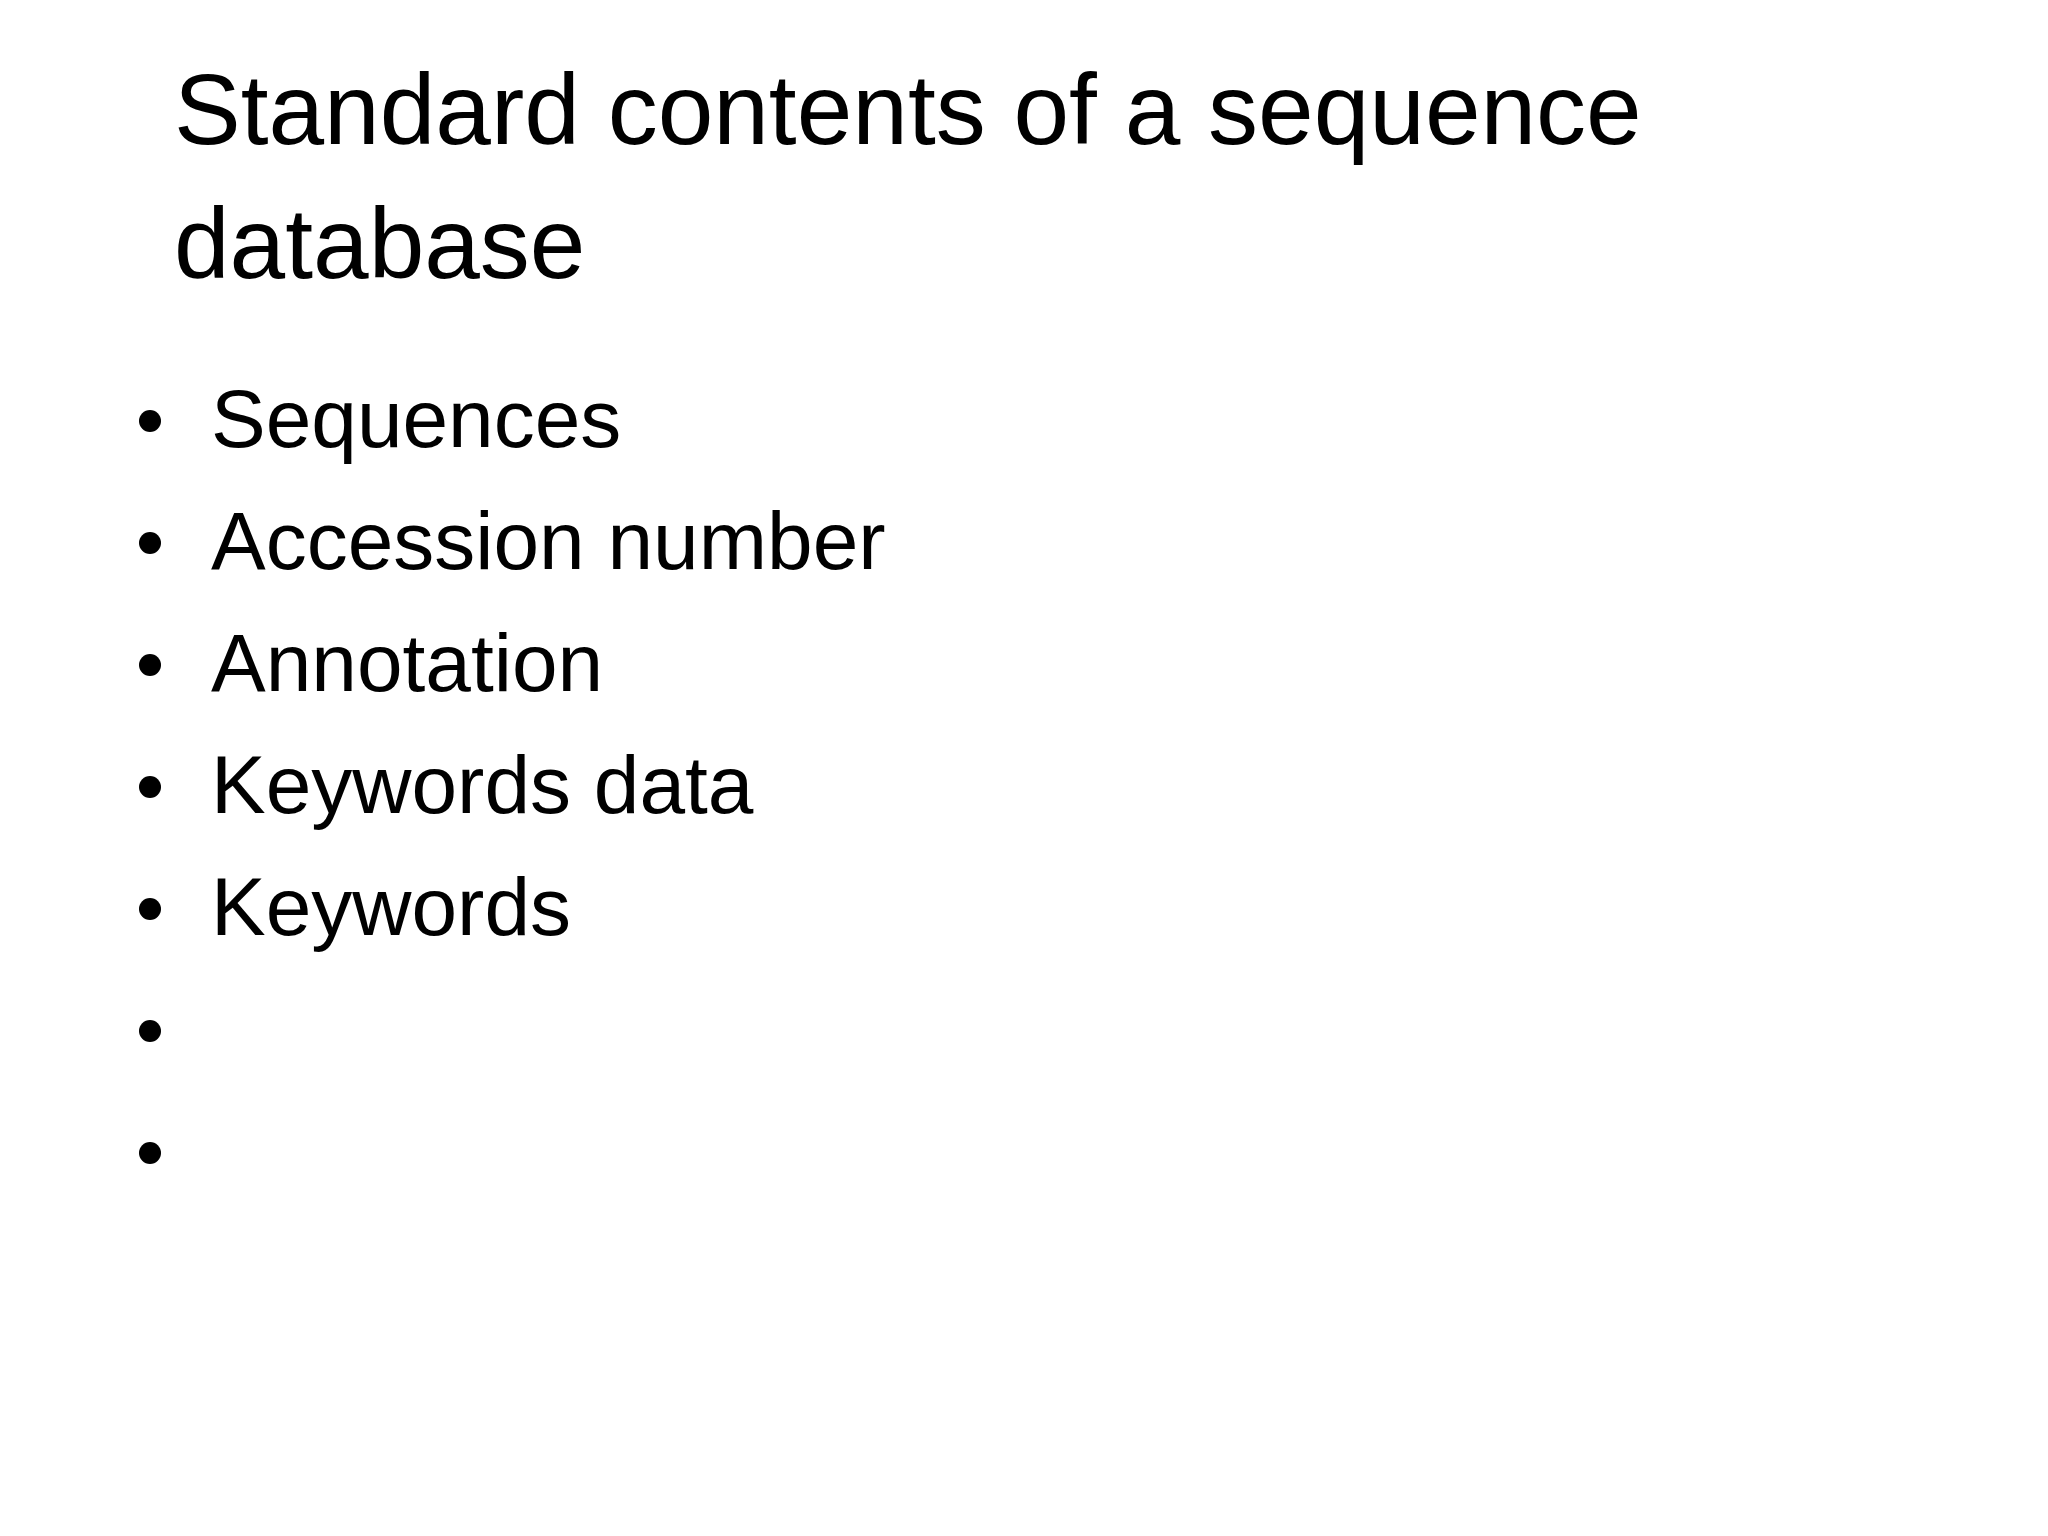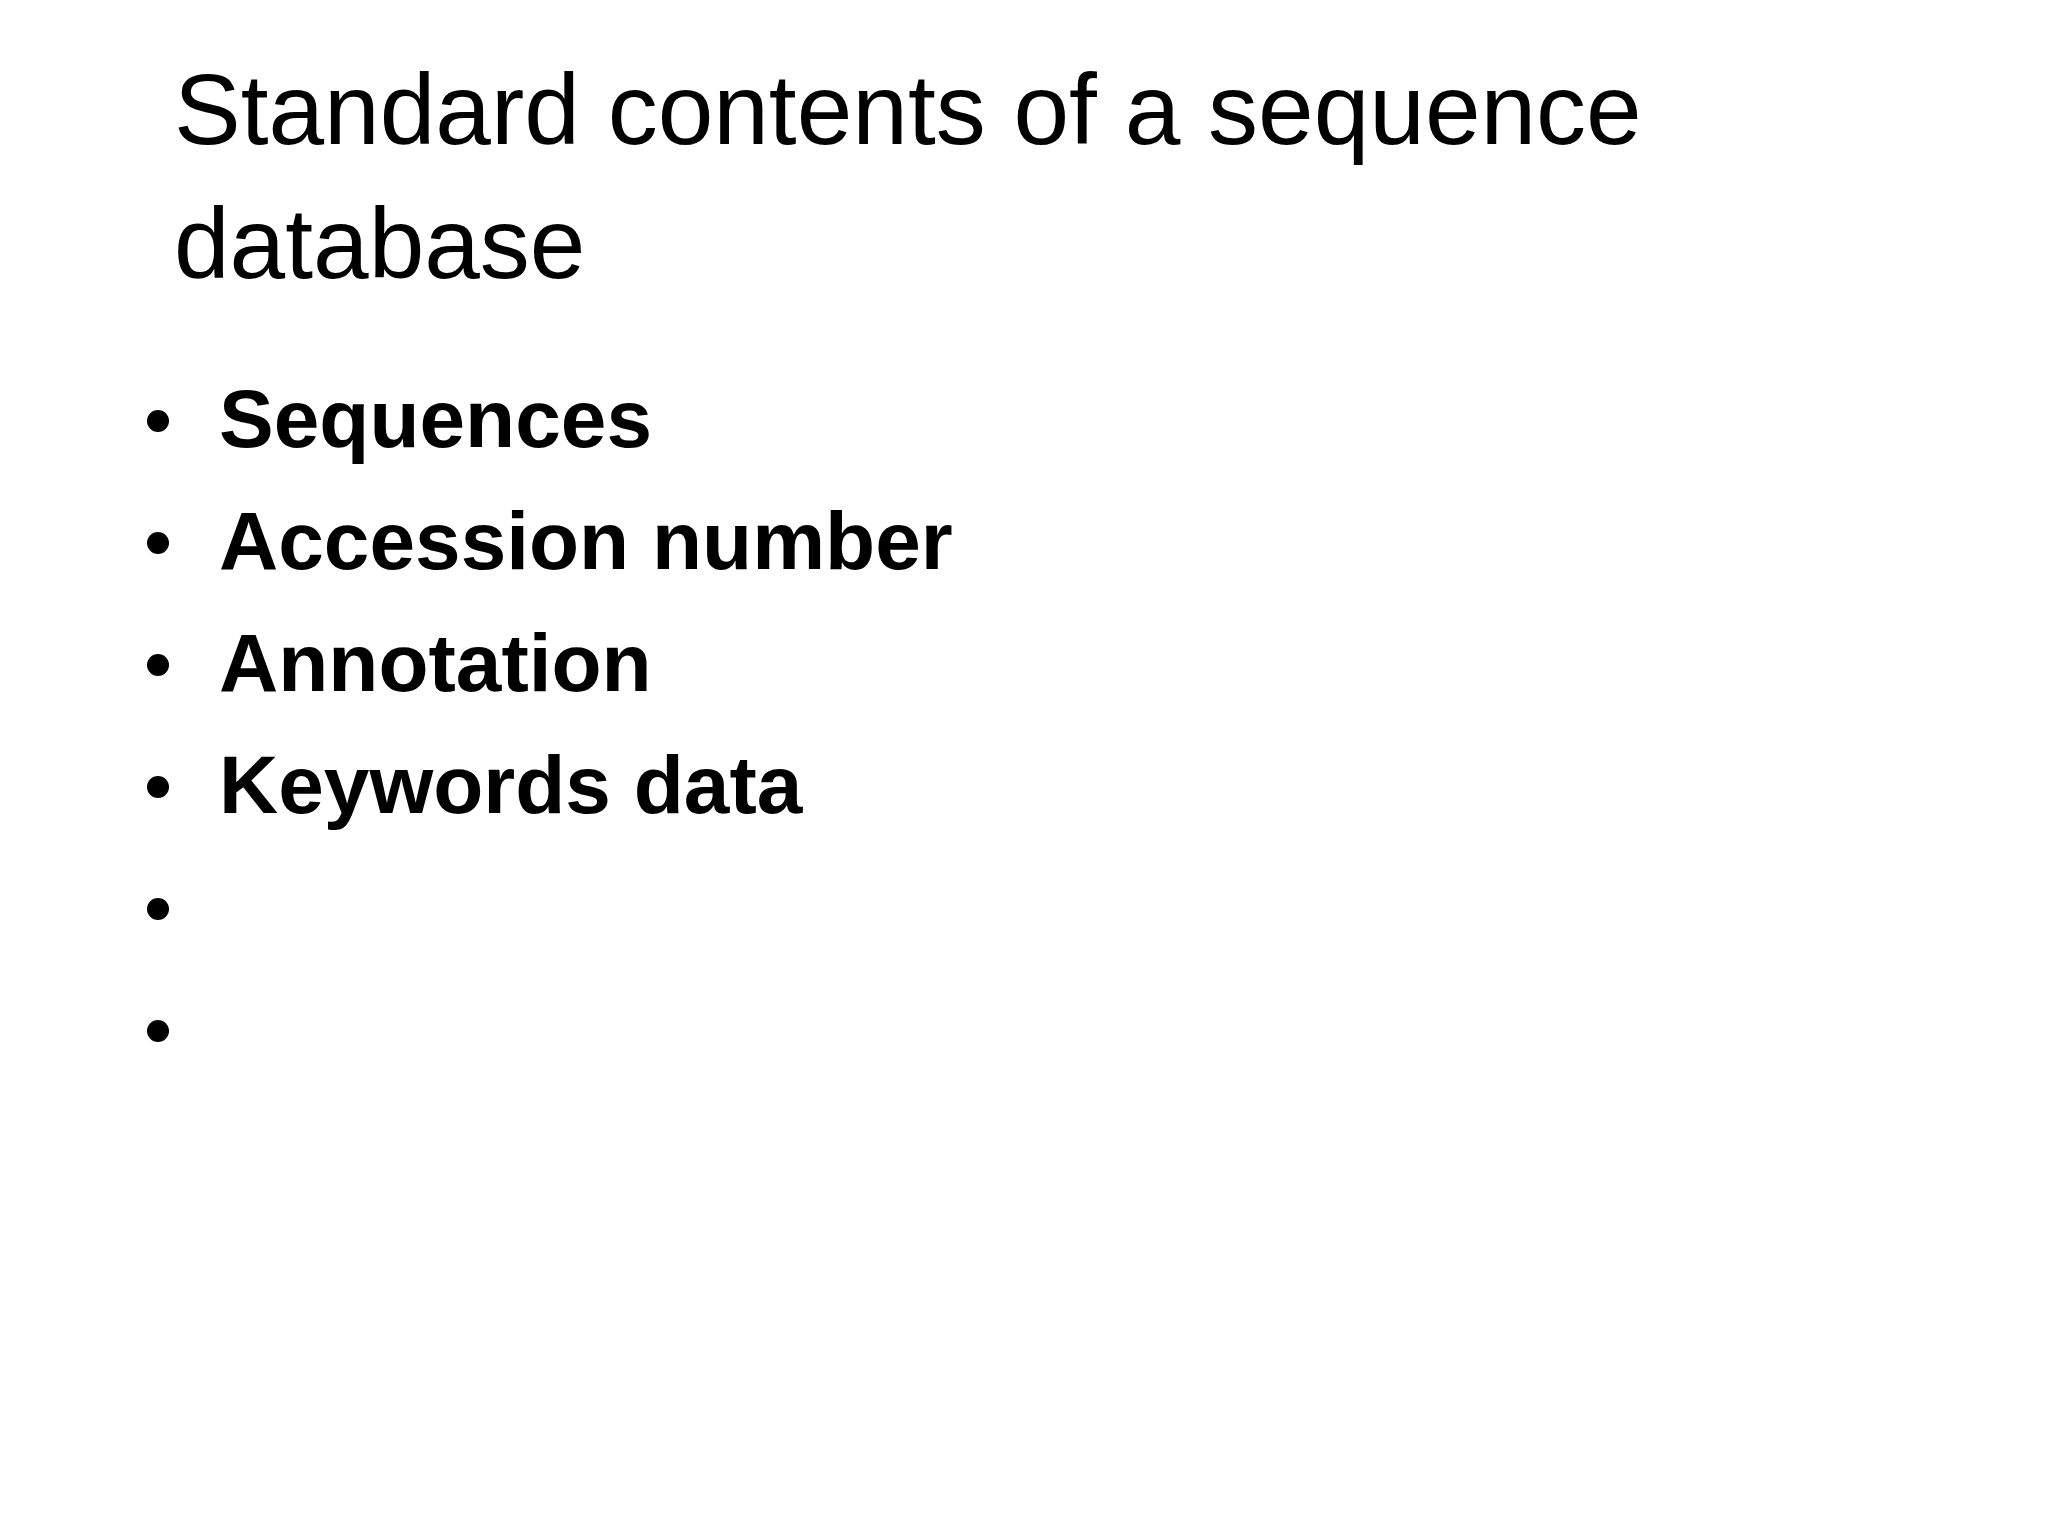--- a/index.html
+++ b/index.html
@@ -25,23 +25,22 @@
     width: 1700px;
     text-align: left;
     font-size: 100px;
     line-height: 134px;
     font-weight: 400;
     color: #000000;
     letter-spacing: 0px;
   }
   .bullet-list {
     list-style: none;
-    margin: 48px 0 0 12px;
+    margin: 48px 0 0 4px;
     padding: 0;
-    font-weight: bold;
   }
   .bullet-item {
     display: flex;
     align-items: center;
     height: 122px;
     font-size: 82px;
     line-height: 1;
     color: #000000;
   }
   .bullet-dot {
@@ -76,18 +75,22 @@
     <li class="bullet-item">
       <span class="bullet-dot"></span>
       <span class="bullet-label">Annotation</span>
     </li>
     <li class="bullet-item">
       <span class="bullet-dot"></span>
       <span class="bullet-label">Keywords data</span>
     </li>
     <li class="bullet-item">
       <span class="bullet-dot"></span>
+      <span class="bullet-label">Keywords</span>
+    </li>
+    <li class="bullet-item">
+      <span class="bullet-dot"></span>
     </li>
     <li class="bullet-item">
       <span class="bullet-dot"></span>
     </li>
   </ul>
 </div>
 
 </body></html>

